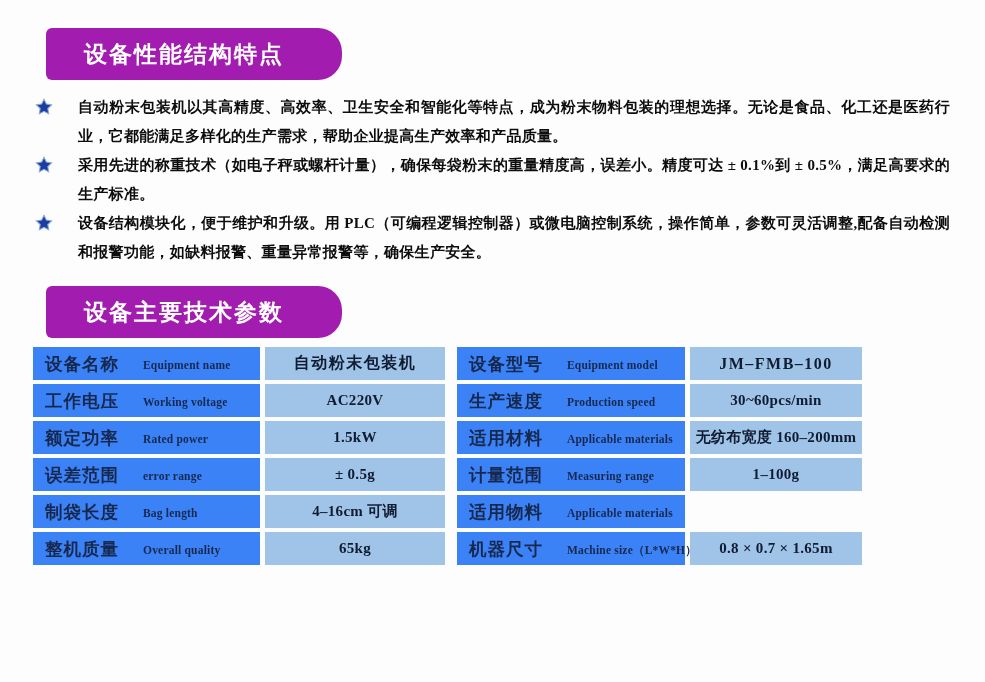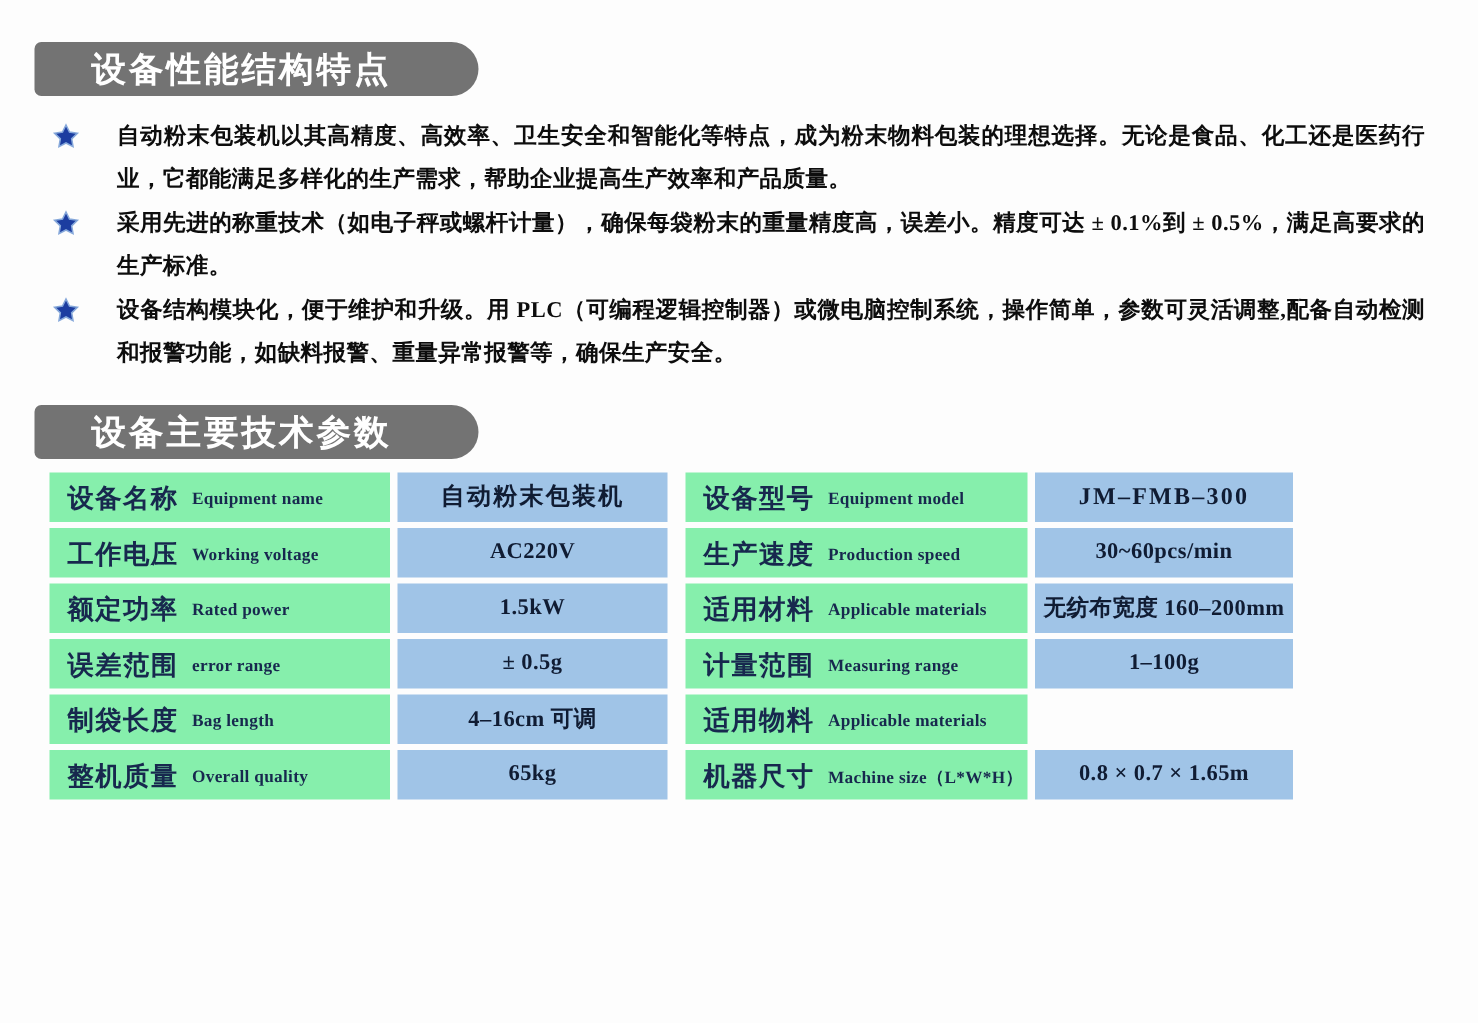--- a/index.html
+++ b/index.html
@@ -4,44 +4,44 @@
 <style>
   html,body{margin:0;padding:0;}
   body{
     width:985px;height:682px;
     background:#fdfdfd;
     font-family:"Liberation Serif","DejaVu Serif",serif;
     font-weight:700;color:#111;
     overflow:hidden;
   }
   .banner{
-    margin-left:23px;
-    width:296px;height:36px;
-    background:#737373;
+    margin-left:46px;
+    width:296px;height:52px;
+    background:#a21caf;
     border-radius:6px 24px 24px 6px;
     display:flex;align-items:center;
     padding-left:38px;box-sizing:border-box;
     color:#ffffff;font-size:23px;letter-spacing:2px;
   }
   .banner.first{margin-top:28px;}
   .banner.second{margin-top:19px;}
   .bullets{margin:13px 35px 0 35px;}
   .bullet{display:flex;align-items:flex-start;}
   .bullet .star{width:43px;flex:none;padding-top:5px;}
   .bullet .star svg{display:block;}
   .bullet p{
     margin:0;font-size:15px;line-height:29px;
     text-align:justify;letter-spacing:0.3px;color:#0d0d0d;
   }
   .spec-table{display:flex;gap:12px;margin:9px 0 0 33px;}
   .group{display:flex;flex-direction:column;gap:4px;}
   .row{display:flex;gap:5px;}
   .cell{height:33px;box-sizing:border-box;display:flex;align-items:center;}
   .label{
-    background:#86efac;padding-left:12px;gap:9px;color:#17284e;
+    background:#3b82f6;padding-left:12px;gap:24px;color:#17284e;
   }
   .label .zh{font-size:17.5px;letter-spacing:1px;white-space:nowrap;}
   .label .en{font-size:11.5px;letter-spacing:0.2px;padding-top:3px;white-space:nowrap;}
   .value{
     background:#a0c4e7;justify-content:center;
     color:#101c33;font-size:15px;letter-spacing:0.3px;white-space:nowrap;
   }
   .value.big{font-size:16px;letter-spacing:1.5px;}
   .group.left  .label{width:227px;}
   .group.left  .value{width:180px;}
@@ -160,21 +160,21 @@
     </div>
 
     <div class="group right">
 
       <div class="row">
         <div class="cell label">
           <span class="zh">设备型号</span>
           <span class="en">Equipment model</span>
         </div>
         <div class="cell value big">
-          <span>JM–FMB–300</span>
+          <span>JM–FMB–100</span>
         </div>
       </div>
 
       <div class="row">
         <div class="cell label">
           <span class="zh">生产速度</span>
           <span class="en">Production speed</span>
         </div>
         <div class="cell value">
           <span>30~60pcs/min</span>

